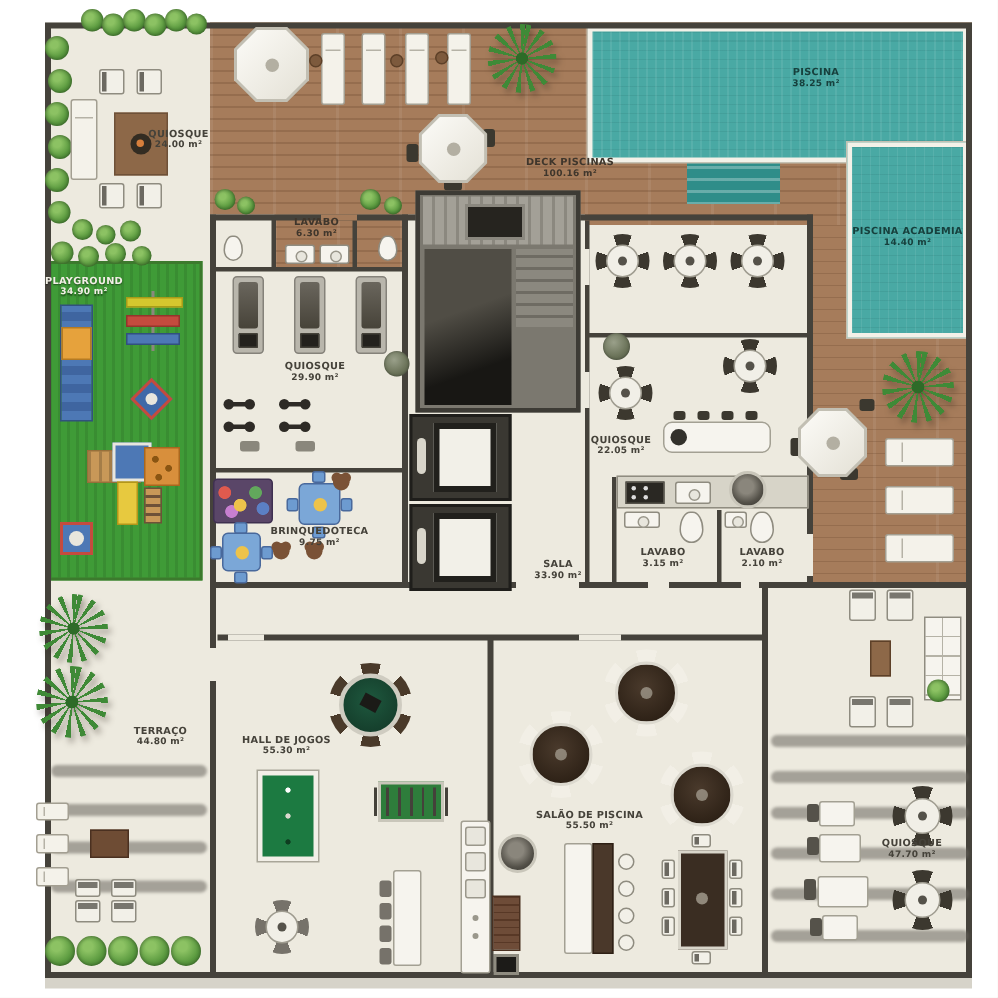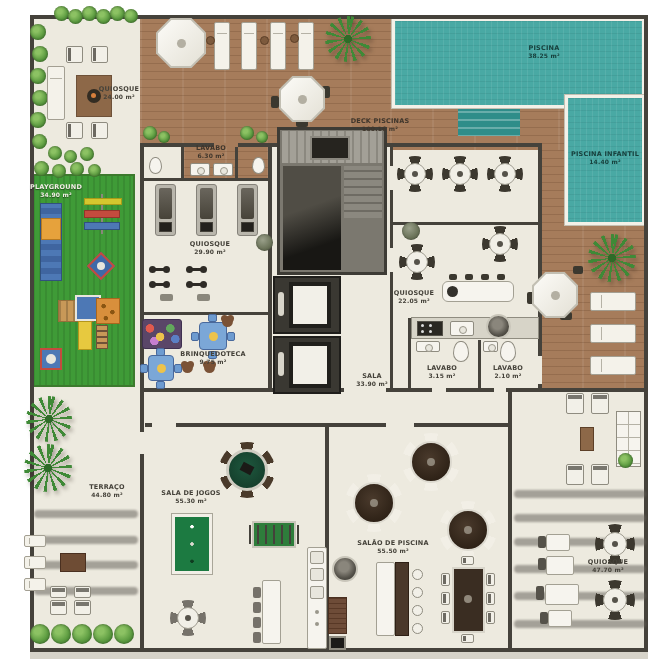--- a/index.html
+++ b/index.html
@@ -390,30 +390,30 @@
   <div class="abs bush" style="left:30px;top:624px;width:20px;height:20px"></div>
   <div class="abs bush" style="left:51px;top:624px;width:20px;height:20px"></div>
   <div class="abs bush" style="left:72px;top:624px;width:20px;height:20px"></div>
   <div class="abs bush" style="left:93px;top:624px;width:20px;height:20px"></div>
   <div class="abs bush" style="left:114px;top:624px;width:20px;height:20px"></div>
 
   <div class="label" style="left:119px;top:93px">
     <span>QUIOSQUE</span>
     <span class="area">24.00 m²</span>
   </div>
-  <div class="label" style="left:380px;top:125px;color:#3f362c">
+  <div class="label" style="left:380px;top:112px;color:#3f362c">
     <span>DECK PISCINAS</span>
     <span class="area">100.16 m²</span>
   </div>
   <div class="label" style="left:544px;top:52px;color:#17403d">
     <span>PISCINA</span>
     <span class="area">38.25 m²</span>
   </div>
   <div class="label" style="left:605px;top:158px;color:#17403d">
-    <span>PISCINA INFANTIL</span>
+    <span>PISCINA ACADEMIA</span>
     <span class="area">14.40 m²</span>
   </div>
   <div class="label" style="left:211px;top:152px;color:#3f362c">
     <span>LAVABO</span>
     <span class="area">6.30 m²</span>
   </div>
   <div class="label" style="left:56px;top:191px;color:#f2f0e6;text-shadow:0 1px 1px rgba(0,0,0,.5)">
     <span>PLAYGROUND</span>
     <span class="area">34.90 m²</span>
   </div>
@@ -439,21 +439,21 @@
   </div>
   <div class="label" style="left:372px;top:380px">
     <span>SALA</span>
     <span class="area">33.90 m²</span>
   </div>
   <div class="label" style="left:107px;top:491px">
     <span>TERRAÇO</span>
     <span class="area">44.80 m²</span>
   </div>
   <div class="label" style="left:191px;top:497px">
-    <span>SALA DE JOGOS</span>
+    <span>HALL DE JOGOS</span>
     <span class="area">55.30 m²</span>
   </div>
   <div class="label" style="left:393px;top:547px">
     <span>SALÃO DE PISCINA</span>
     <span class="area">55.50 m²</span>
   </div>
   <div class="label" style="left:608px;top:566px">
     <span>QUIOSQUE</span>
     <span class="area">47.70 m²</span>
   </div>

